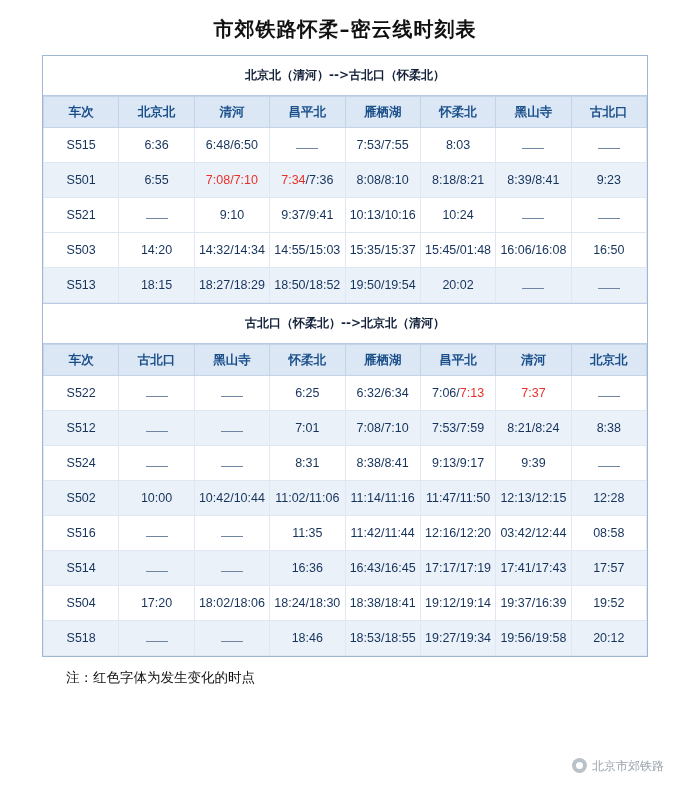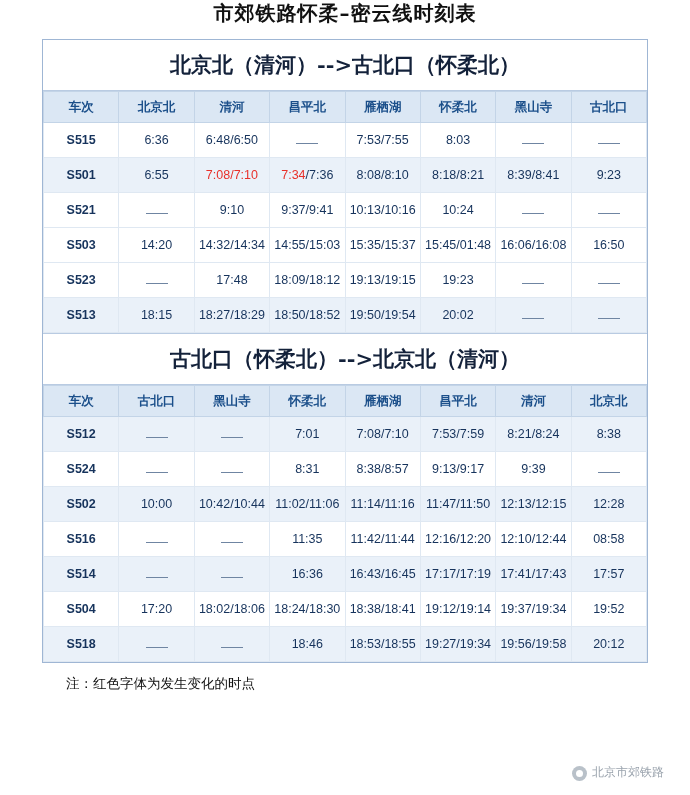--- a/index.html
+++ b/index.html
@@ -14,31 +14,32 @@
     color: #1a1a1a;
     position: relative;
     overflow: hidden;
   }
   .page-title {
     text-align: center;
     font-size: 20px;
     font-weight: bold;
     letter-spacing: 1px;
     color: #111111;
+    padding-top: 16px;
     padding-bottom: 12px;
     font-family: "DejaVu Serif", "Liberation Serif", serif;
   }
   .panel {
     margin: 0 42px;
     border: 1px solid #9fb6d4;
     background: #ffffff;
   }
   .section-header {
     text-align: center;
-    font-size: 21px;
+    font-size: 12px;
     font-weight: bold;
     color: #13213a;
     padding: 11px 0 11px 0;
     background: #ffffff;
     border-bottom: 1px solid #b9cbe2;
     font-family: "DejaVu Serif", "Liberation Serif", serif;
   }
   table.sched {
     border-collapse: collapse;
     width: 100%;
@@ -64,43 +65,43 @@
     white-space: nowrap;
   }
   table.sched tr.odd td {
     background: #ffffff;
   }
   table.sched tr.even td {
     background: #eaf1f9;
   }
   td.train-no {
     color: #16335c;
-    font-weight: bold;
+    font-weight: normal;
   }
   .dash {
     display: inline-block;
     width: 22px;
     border-bottom: 1.4px solid #6f85a2;
     height: 7px;
   }
   .hl {
     color: #e8302a;
   }
   .note {
     margin: 12px 0 0 66px;
     font-size: 13.5px;
     color: #111111;
     font-family: "DejaVu Serif", "Liberation Serif", serif;
   }
   .watermark {
     position: absolute;
     right: 26px;
-    bottom: 14px;
+    bottom: 20px;
     display: flex;
-    align-items: flex-end;
+    align-items: flex-start;
     gap: 5px;
     color: #9aa3ad;
     font-size: 12px;
   }
   .wb-logo {
     width: 15px;
     height: 15px;
     border-radius: 50%;
     background: #b9c1c9;
     display: inline-block;
@@ -177,30 +178,20 @@
         <tr class="odd">
           <td class="train-no">S503</td>
           <td>14:20</td>
           <td>14:32/14:34</td>
           <td>14:55/15:03</td>
           <td>15:35/15:37</td>
           <td>15:45/01:48</td>
           <td>16:06/16:08</td>
           <td>16:50</td>
         </tr>
-        <tr class="odd">
-          <td class="train-no">S523</td>
-          <td><span class="dash"></span></td>
-          <td>17:48</td>
-          <td>18:09/18:12</td>
-          <td>19:13/19:15</td>
-          <td>19:23</td>
-          <td><span class="dash"></span></td>
-          <td><span class="dash"></span></td>
-        </tr>
         <tr class="even">
           <td class="train-no">S513</td>
           <td>18:15</td>
           <td>18:27/18:29</td>
           <td>18:50/18:52</td>
           <td>19:50/19:54</td>
           <td>20:02</td>
           <td><span class="dash"></span></td>
           <td><span class="dash"></span></td>
         </tr>
@@ -218,36 +209,46 @@
         <th>古北口</th>
         <th>黑山寺</th>
         <th>怀柔北</th>
         <th>雁栖湖</th>
         <th>昌平北</th>
         <th>清河</th>
         <th>北京北</th>
       </tr>
     </thead>
     <tbody id="tbody-1">
+        <tr class="odd">
+          <td class="train-no">S522</td>
+          <td><span class="dash"></span></td>
+          <td><span class="dash"></span></td>
+          <td>6:25</td>
+          <td>6:32/6:34</td>
+          <td><span>7:06/</span><span class="hl">7:13</span></td>
+          <td><span class="hl">7:37</span></td>
+          <td><span class="dash"></span></td>
+        </tr>
         <tr class="even">
           <td class="train-no">S512</td>
           <td><span class="dash"></span></td>
           <td><span class="dash"></span></td>
           <td>7:01</td>
           <td>7:08/7:10</td>
           <td>7:53/7:59</td>
           <td>8:21/8:24</td>
           <td>8:38</td>
         </tr>
         <tr class="odd">
           <td class="train-no">S524</td>
           <td><span class="dash"></span></td>
           <td><span class="dash"></span></td>
           <td>8:31</td>
-          <td>8:38/8:57</td>
+          <td>8:38/8:41</td>
           <td>9:13/9:17</td>
           <td>9:39</td>
           <td><span class="dash"></span></td>
         </tr>
         <tr class="even">
           <td class="train-no">S502</td>
           <td>10:00</td>
           <td>10:42/10:44</td>
           <td>11:02/11:06</td>
           <td>11:14/11:16</td>
@@ -255,41 +256,41 @@
           <td>12:13/12:15</td>
           <td>12:28</td>
         </tr>
         <tr class="odd">
           <td class="train-no">S516</td>
           <td><span class="dash"></span></td>
           <td><span class="dash"></span></td>
           <td>11:35</td>
           <td>11:42/11:44</td>
           <td>12:16/12:20</td>
-          <td>12:10/12:44</td>
+          <td>03:42/12:44</td>
           <td>08:58</td>
         </tr>
         <tr class="even">
           <td class="train-no">S514</td>
           <td><span class="dash"></span></td>
           <td><span class="dash"></span></td>
           <td>16:36</td>
           <td>16:43/16:45</td>
           <td>17:17/17:19</td>
           <td>17:41/17:43</td>
           <td>17:57</td>
         </tr>
         <tr class="odd">
           <td class="train-no">S504</td>
           <td>17:20</td>
           <td>18:02/18:06</td>
           <td>18:24/18:30</td>
           <td>18:38/18:41</td>
           <td>19:12/19:14</td>
-          <td>19:37/19:34</td>
+          <td>19:37/16:39</td>
           <td>19:52</td>
         </tr>
         <tr class="even">
           <td class="train-no">S518</td>
           <td><span class="dash"></span></td>
           <td><span class="dash"></span></td>
           <td>18:46</td>
           <td>18:53/18:55</td>
           <td>19:27/19:34</td>
           <td>19:56/19:58</td>

